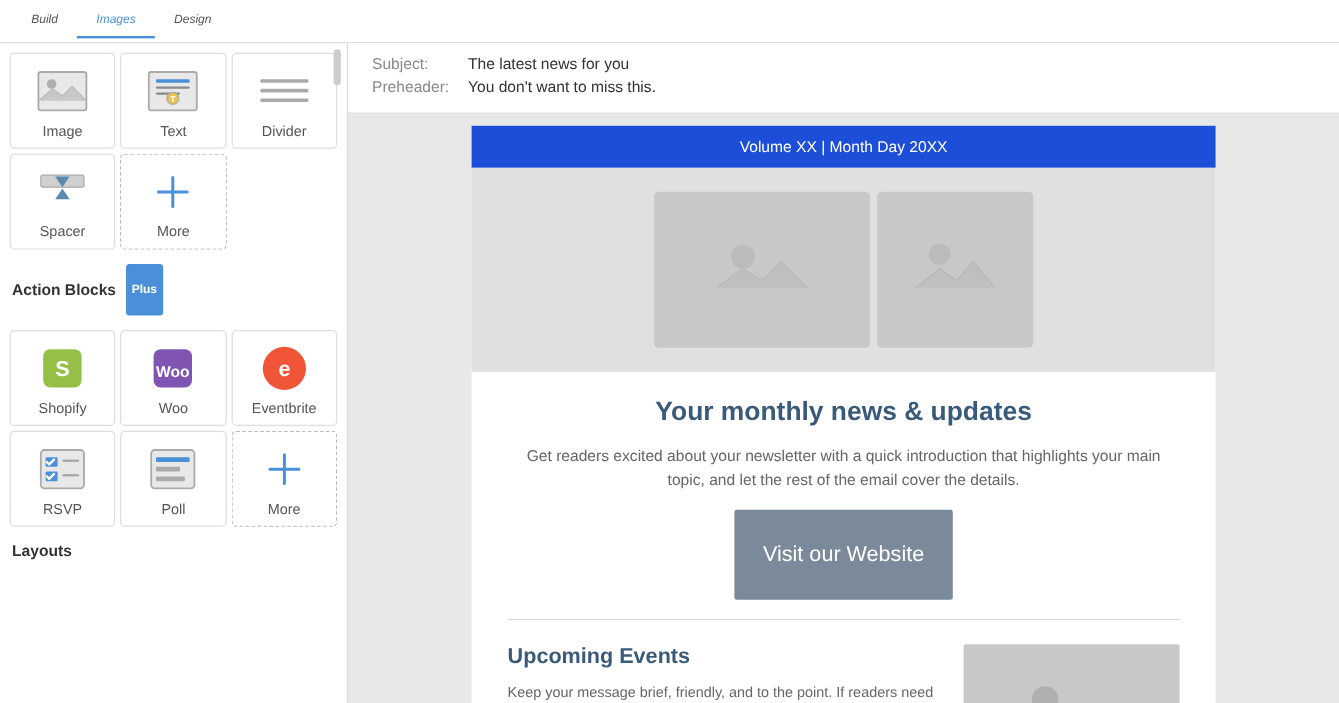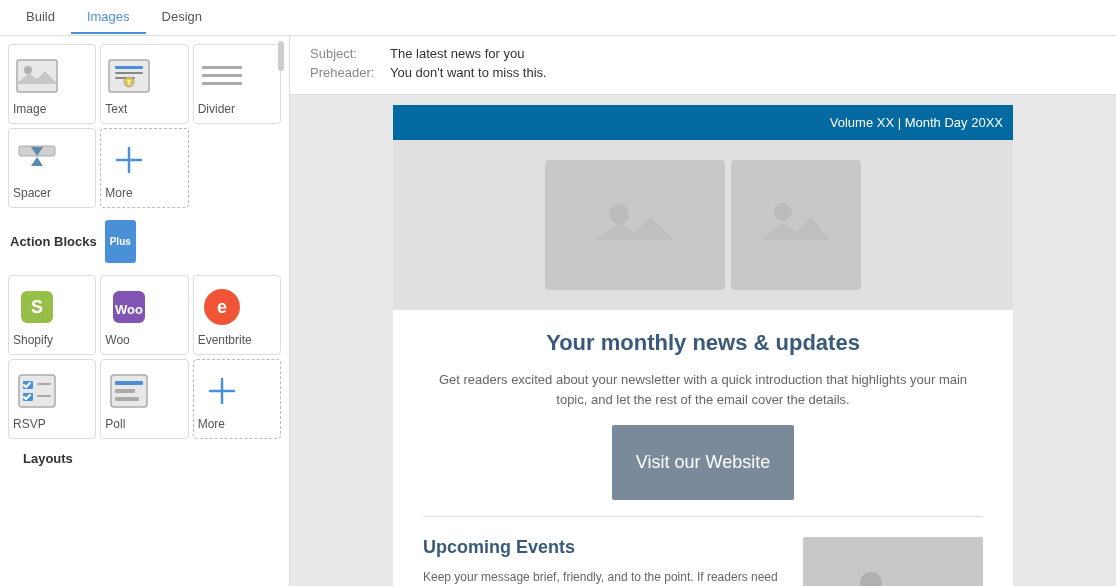--- a/index.html
+++ b/index.html
@@ -11,23 +11,24 @@
       border-bottom: 1px solid #ddd;
       align-items: center;
       padding: 0 10px;
       height: 36px;
       flex-shrink: 0;
     }
 
     .top-bar-tab {
       padding: 8px 16px;
       cursor: pointer;
-      font-size: 13px;
+      font-size: 10px;
       color: #555;
       border-bottom: 2px solid transparent;
+      font-style: italic;
     }
     .top-bar-tab.active {
       color: #4a90d9;
       border-bottom: 2px solid #4a90d9;
     }
 
     .main-layout {
       display: flex;
       flex: 1;
       overflow: hidden;
@@ -56,21 +57,21 @@
     .block-grid {
       display: grid;
       grid-template-columns: repeat(3, 1fr);
       gap: 4px;
       padding: 8px 8px 4px 8px;
     }
 
     .block-item {
       display: flex;
       flex-direction: column;
-      align-items: flex-start;
+      align-items: center;
       justify-content: center;
       border: 1px solid #ddd;
       border-radius: 4px;
       padding: 10px 4px 6px;
       cursor: pointer;
       background: #fff;
       min-height: 80px;
     }
     .block-item.dashed { border: 1.5px dashed #bbb; }
 
@@ -102,21 +103,21 @@
     .plus-badge {
       background: #4a90d9;
       color: #fff;
       font-size: 10px;
       font-weight: bold;
       padding: 16px 5px;
       border-radius: 3px;
     }
 
     .layouts-header {
-      padding: 8px 23px 4px;
+      padding: 8px 10px 4px;
       font-size: 13px;
       font-weight: bold;
       color: #333;
     }
 
     
     .content-area {
       flex: 1;
       overflow-y: auto;
       background: #e8e8e8;
@@ -146,23 +147,23 @@
       text-align: right;
     }
 
     .email-preview {
       max-width: 620px;
       margin: 10px auto;
       background: #fff;
     }
 
     .email-header-band {
-      background: #0369a1;
+      background: #1d4ed8;
       color: #fff;
-      text-align: right;
+      text-align: center;
       padding: 10px;
       font-size: 13px;
     }
 
     .email-hero {
       background: #e0e0e0;
       display: flex;
       align-items: center;
       justify-content: center;
       padding: 20px;

